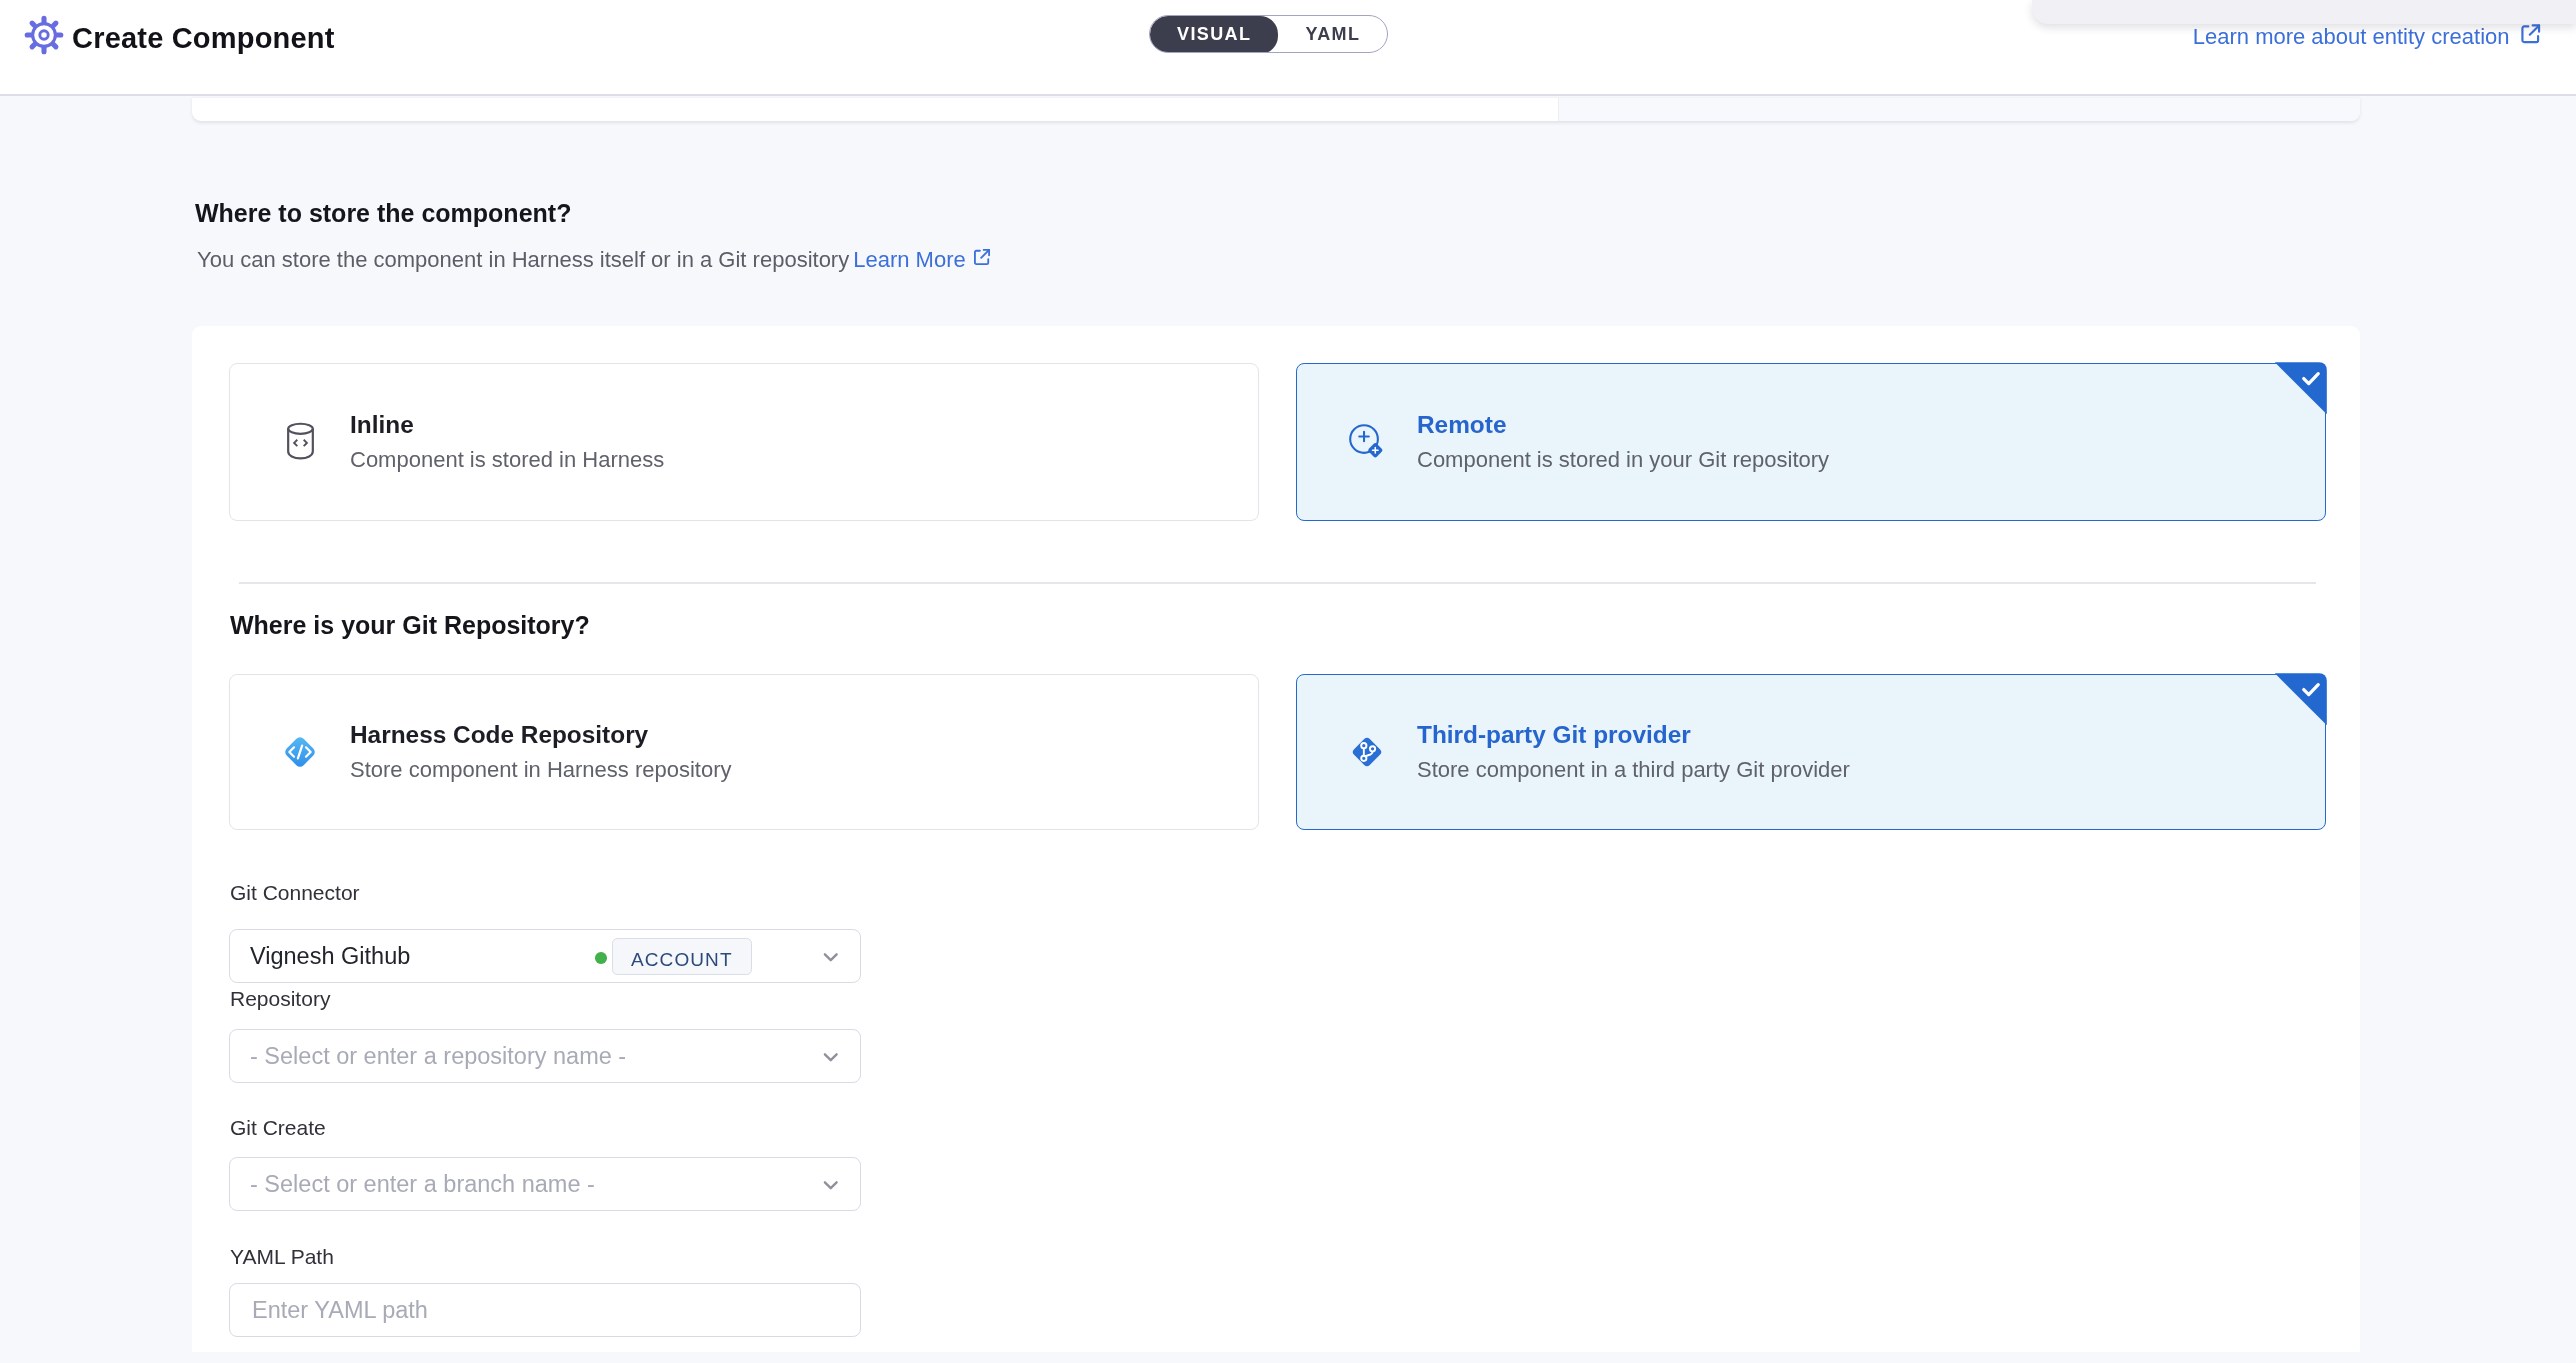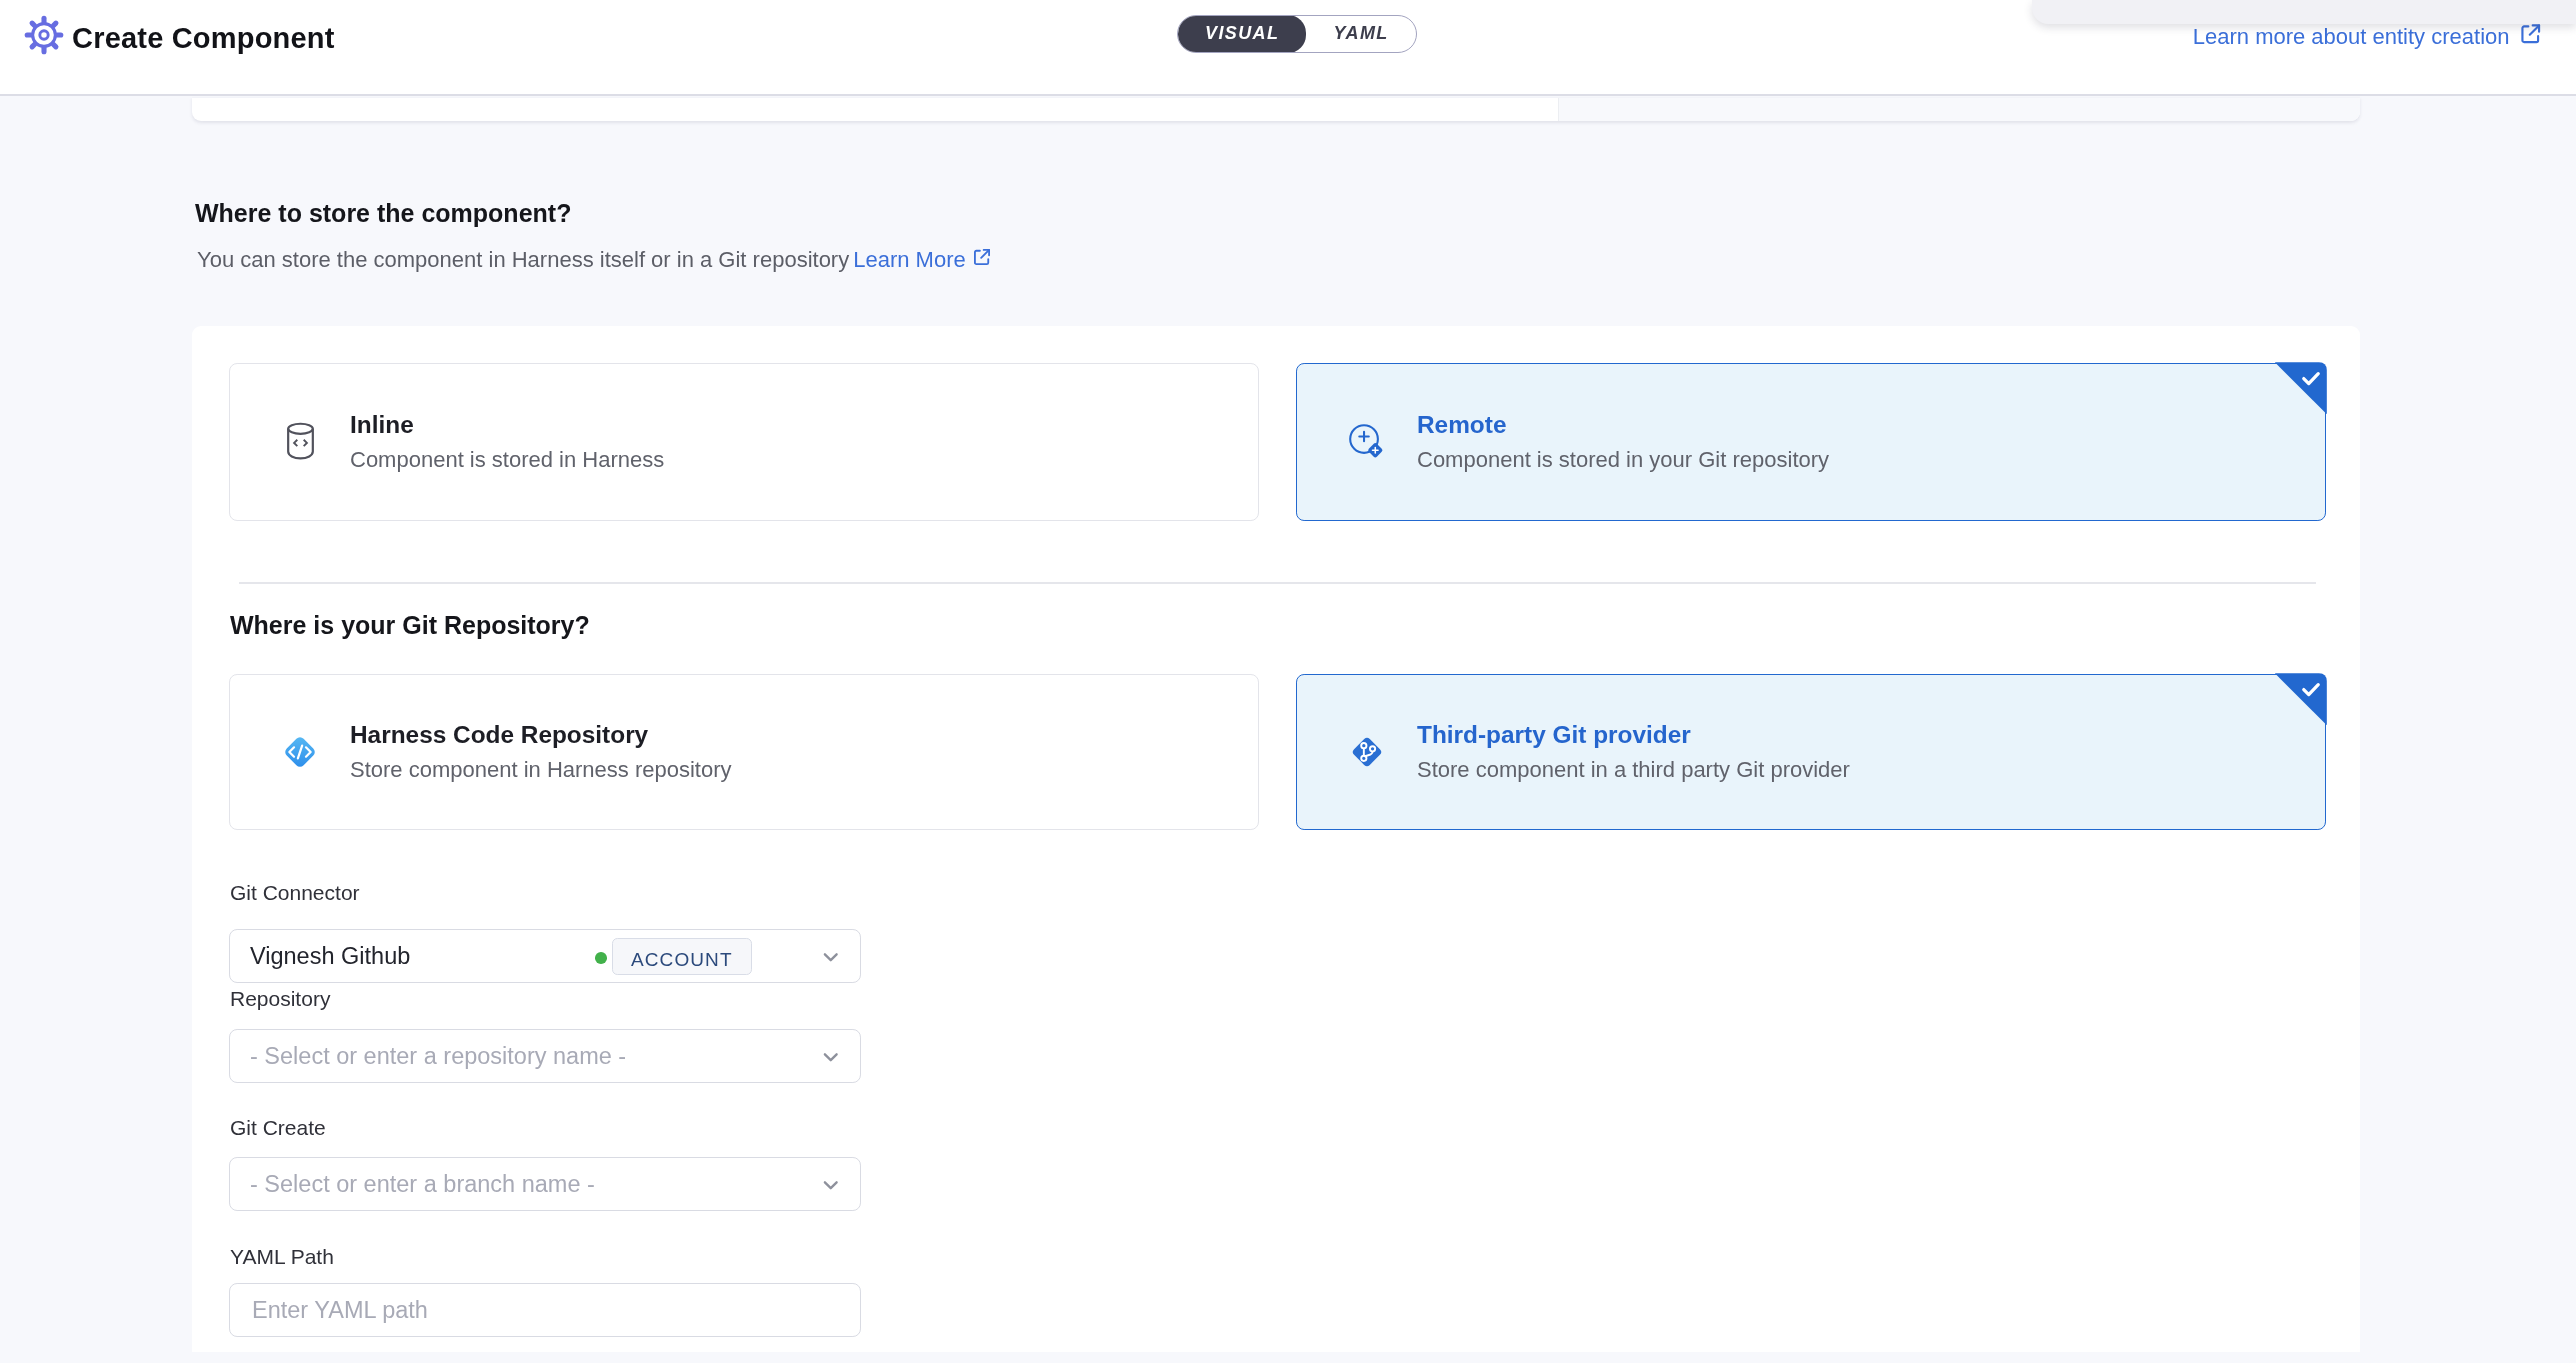--- a/index.html
+++ b/index.html
@@ -4,21 +4,21 @@
 <style>
   * { margin:0; padding:0; box-sizing:border-box; }
   html,body { width:2576px; height:1364px; }
   body { font-family:"Liberation Sans","DejaVu Sans",sans-serif; background:#f7f8fc; overflow:hidden; }
   .page { position:relative; width:2576px; height:1364px; background:#f7f8fc; }
 
   
   .header { position:absolute; left:0; top:0; width:2576px; height:96px; background:#ffffff; border-bottom:2.7px solid #dcdde6; z-index:2; }
   .gear { position:absolute; left:23.5px; top:14.5px; }
   .page-title { position:absolute; left:72px; top:22px; font-size:29px; font-weight:700; color:#121318; letter-spacing:0.2px; }
-  .toggle { position:absolute; left:1177px; top:14.5px; height:38px; display:flex; align-items:center; background:#ffffff; border:1.8px solid #a3a4c0; border-radius:20px; overflow:hidden;font-style:italic; }
+  .toggle { position:absolute; left:1149px; top:14.5px; height:38px; display:flex; background:#ffffff; border:1.8px solid #a3a4c0; border-radius:20px; overflow:hidden; }
   .seg { height:38px; line-height:36px; font-size:18px; font-weight:700; letter-spacing:1.4px; padding:0 27px; cursor:pointer; color:#3d3e4d; }
   .seg.sel { background:#3d3e4d; color:#ffffff; border-radius:18px; }
   .popover { position:absolute; left:2032px; top:0; width:544px; height:23.5px; background:#f1f1f5; border-bottom-left-radius:16.3px; box-shadow:0 3.6px 9px rgba(40,40,70,.15); z-index:6; }
   .help-link { position:absolute; top:22px; right:34px; display:flex; align-items:center; gap:9px; font-size:22px; color:#3b6fd9; cursor:pointer; z-index:3;margin-left:32px; }
 
   
   .remnant { position:absolute; left:192px; top:98px; width:2168px; height:22.6px; background:#ffffff; border-radius:0 0 9px 9px; box-shadow:0 1.8px 3.6px rgba(40,40,80,.10); z-index:1; }
   .remnant-right { position:absolute; right:0; top:0; width:802px; height:100%; background:#f8f9fc; border-left:1.8px solid #eceef2; border-bottom-right-radius:9px; }
 
   

